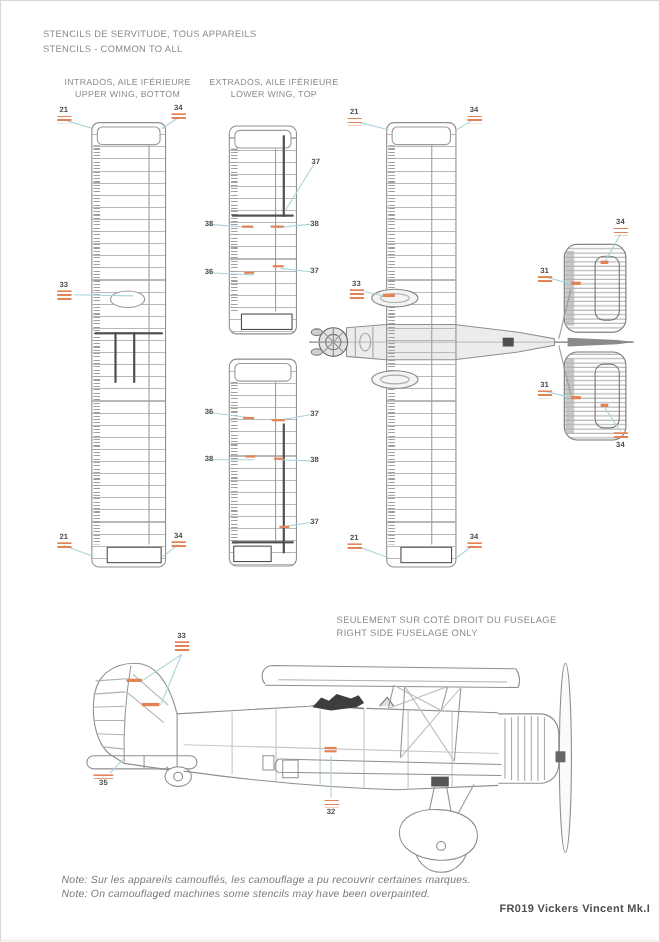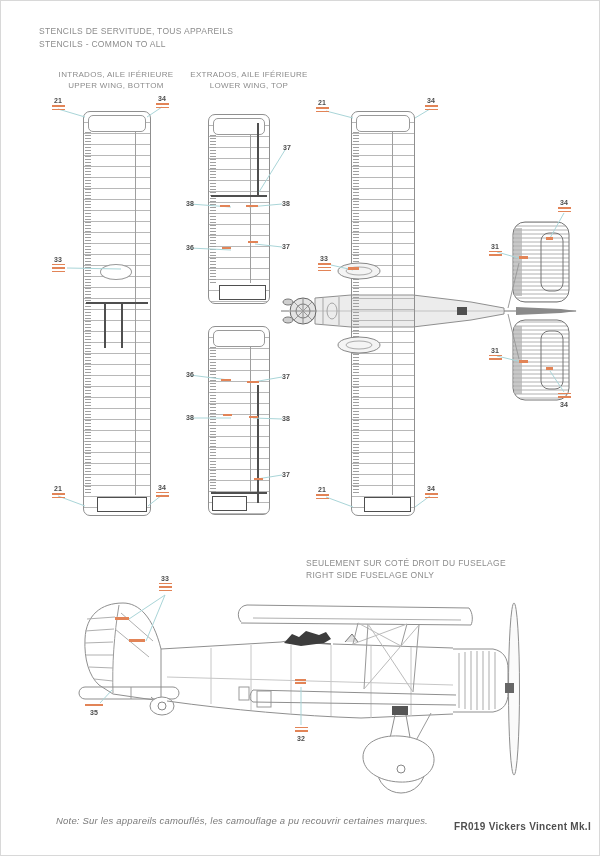--- a/index.html
+++ b/index.html
@@ -264,22 +264,23 @@
   <div class="txt colhead" style="left:173px;top:68px;width:150px;">
     <span>EXTRADOS, AILE IFÉRIEURE</span>
     <span>LOWER WING, TOP</span>
   </div>
 
   <div class="txt fushead" style="left:305px;top:556px;width:280px;">
     <span>SEULEMENT SUR COTÉ DROIT DU FUSELAGE</span>
     <span>RIGHT SIDE FUSELAGE ONLY</span>
   </div>
 
-  <div class="txt notes" style="left:55px;top:794px;width:520px;margin-top:20px;">
+  <div class="txt notes" style="left:55px;top:794px;width:520px;">
     <span>Note: Sur les appareils camouflés, les camouflage a pu recouvrir certaines marques.</span>
+    <span>Note: On camouflaged machines some stencils may have been overpainted.</span>
   </div>
 
   <div class="txt footer" style="right:8px;top:820px;width:250px;">
     <span>FR019 Vickers Vincent  Mk.I</span>
   </div>
 
   <div class="co" style="left:46px;top:96px;">
     <span class="n">21</span>
     <span class="mk"></span>
   </div>

